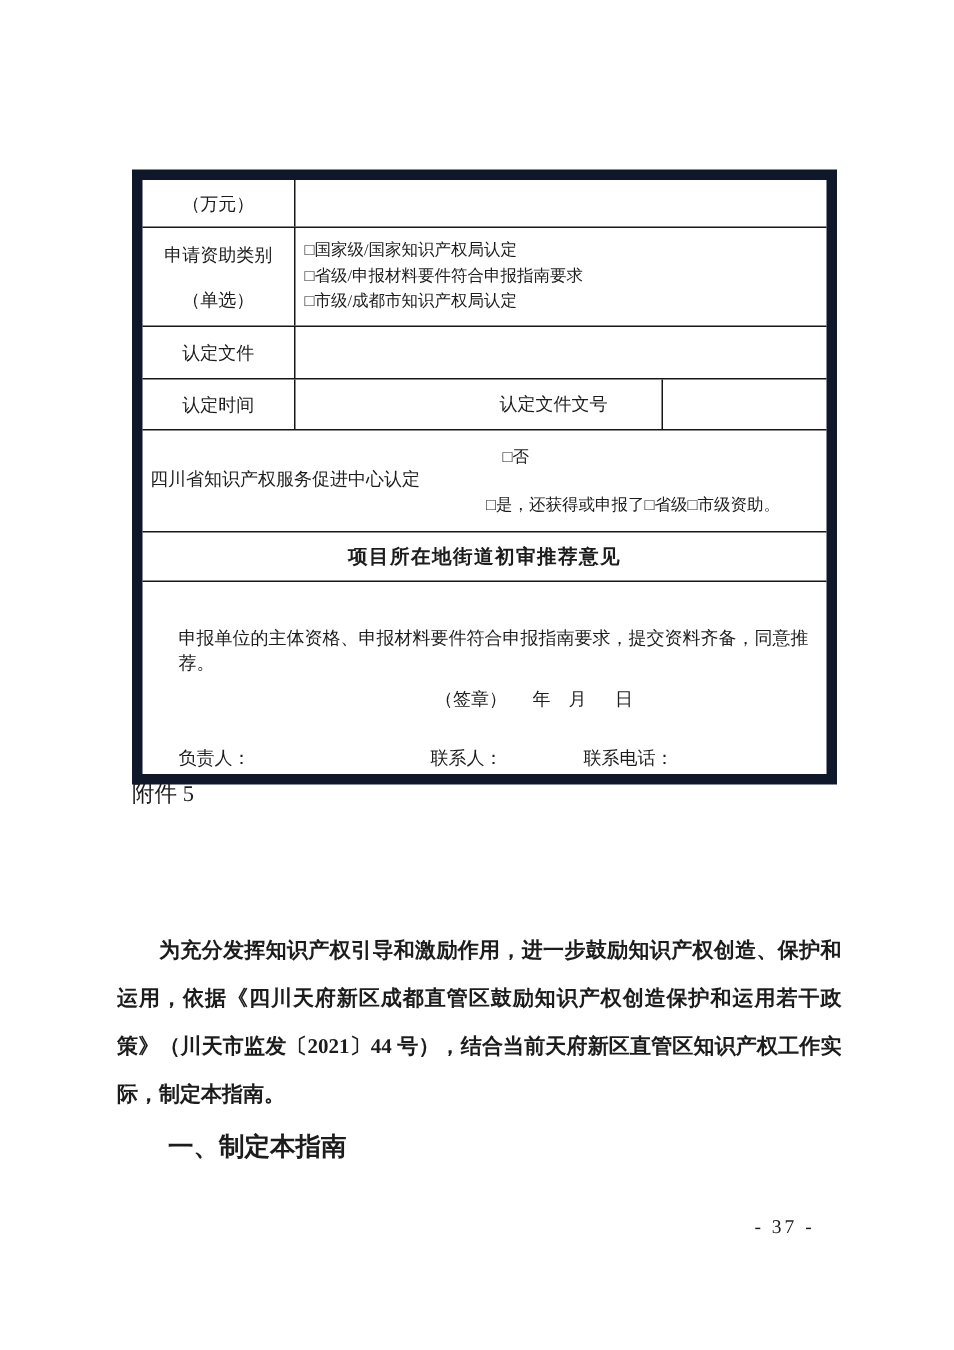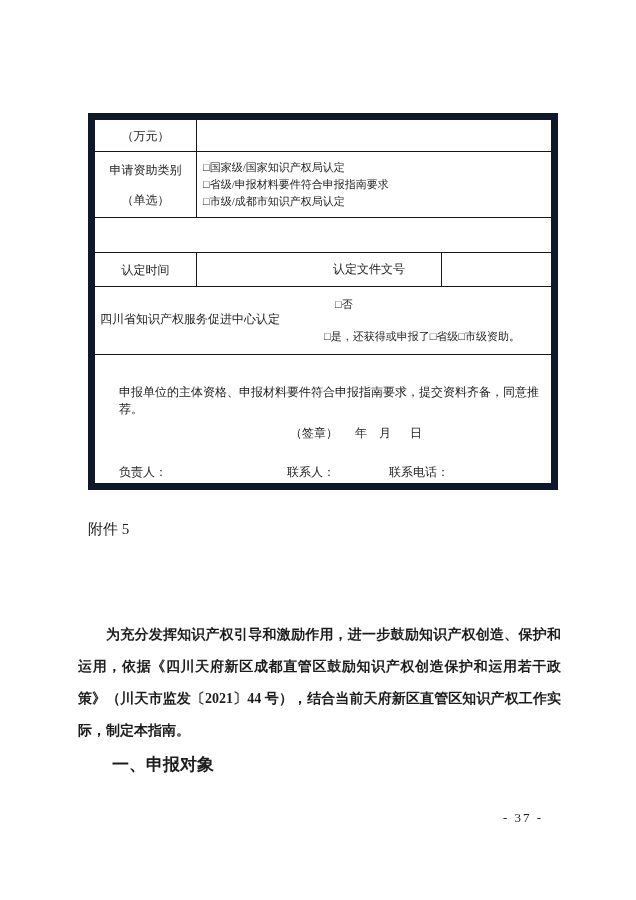--- a/index.html
+++ b/index.html
@@ -83,47 +83,51 @@
     <div class="trow row-category">
       <div class="cell-label">申请资助类别（单选）</div>
       <div class="options-cell">
         <div>□国家级/国家知识产权局认定</div>
         <div>□省级/申报材料要件符合申报指南要求</div>
         <div>□市级/成都市知识产权局认定</div>
       </div>
     </div>
 
     <div class="trow row-file">
+      <div class="cell-label">认定文件</div>
       <div class="cell-value"></div>
     </div>
 
     <div class="trow row-time">
       <div class="cell-label">认定时间</div>
       <div class="mid-cell">认定文件文号</div>
       <div class="end-cell"></div>
     </div>
 
     <div class="trow row-other">
       <div class="other-label">四川省知识产权服务促进中心认定</div>
       <div class="opt-no">□否</div>
       <div class="opt-yes">□是，还获得或申报了□省级□市级资助。</div>
     </div>
 
+    <div class="trow row-rec-head">
+      <div class="rec-head-cell">项目所在地街道初审推荐意见</div>
+    </div>
 
     <div class="trow row-rec-body">
       <div class="rec-statement">申报单位的主体资格、申报材料要件符合申报指南要求，提交资料齐备，同意推荐。</div>
       <span class="rec-sign sign-label">（签章）</span>
       <span class="rec-sign sign-year">年</span>
       <span class="rec-sign sign-month">月</span>
       <span class="rec-sign sign-day">日</span>
       <span class="rec-field field-0">负责人：</span>
       <span class="rec-field field-1">联系人：</span>
       <span class="rec-field field-2">联系电话：</span>
     </div>
 
   </div>
 
   <div class="attachment-label">附件 5</div>
   <div class="doc-paragraph">为充分发挥知识产权引导和激励作用，进一步鼓励知识产权创造、保护和运用，依据《四川天府新区成都直管区鼓励知识产权创造保护和运用若干政策》（川天市监发〔2021〕44 号），结合当前天府新区直管区知识产权工作实际，制定本指南。</div>
-  <div class="section-heading">一、申报对象</div>
+  <div class="section-heading">一、制定本指南</div>
   <div class="page-number">- 37 -</div>
 
 </div>
 
 </body></html>

